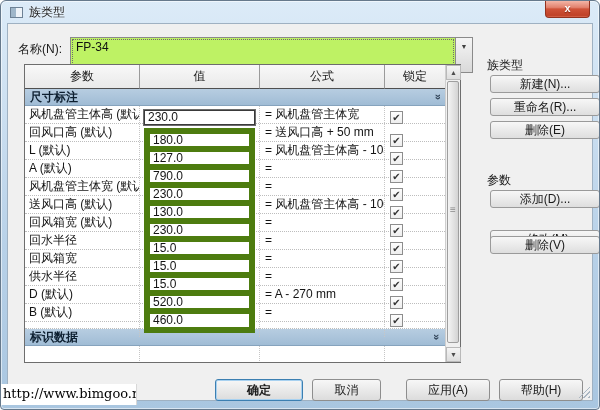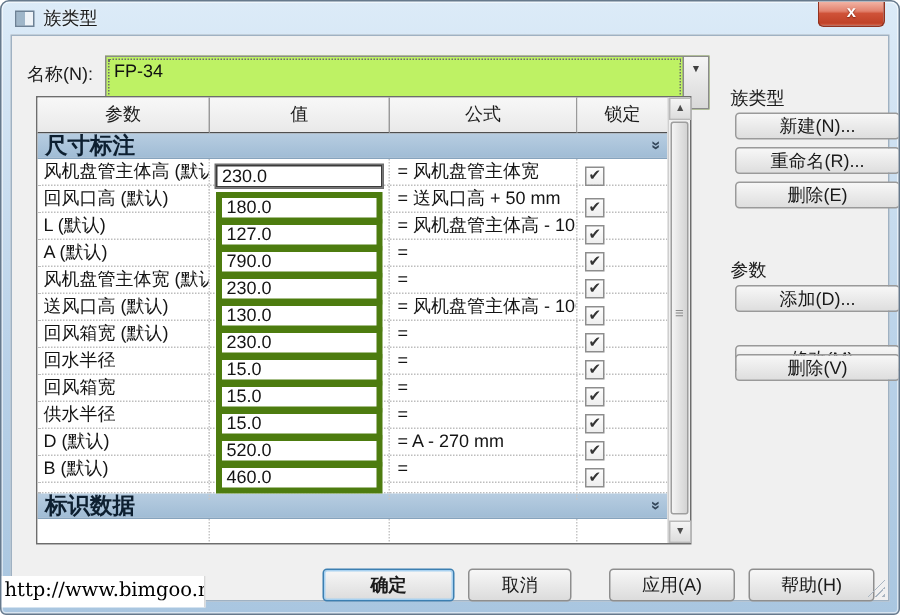--- a/index.html
+++ b/index.html
@@ -29,28 +29,28 @@
   #name-combo { position:absolute; left:62px; top:13px; width:403px; height:36px; background:#bef264; border:1px solid #8a8a8a; display:flex; }
   #name-value { flex:1; margin:1px; border:1px dotted #6d6d6d; font-size:12px; line-height:15px; padding-left:3px; color:#111; overflow:hidden; }
   #combo-arrow { width:17px; border-left:1px solid #8a8a8a; background:linear-gradient(#f5f5f5,#d9d9d9); font-size:7px; color:#404040; text-align:center; line-height:18px; cursor:pointer; }
   
   #table { position:absolute; left:16px; top:40px; width:437px; height:299px; border:1px solid #6d6d6d; background:#fff; display:flex; }
   #grid { width:420px; display:flex; flex-direction:column; overflow:hidden; }
   .hdr-row { display:grid; grid-template-columns:115px 120px 125px 60px; height:24px; flex:0 0 24px; }
   .hdr-cell { background:linear-gradient(#f8f8f8,#e9e9e9); border-right:1px solid #9a9a9a; border-bottom:1px solid #4f4f4f; font-size:12px; color:#1a1a1a; text-align:center; line-height:23px; }
   .hdr-cell:last-child { border-right:none; }
   .group-header { height:17px; flex:0 0 17px; background:linear-gradient(#b7cde1,#a0bcd5); border-bottom:1px solid #86a3bd; display:flex; align-items:center; justify-content:space-between; padding:0 5px; cursor:pointer; }
-  .group-label { font-size:15px; font-weight:bold; color:#0d1f30; }
+  .group-label { font-size:12px; font-weight:bold; color:#0d1f30; }
   .chev { font-size:11px; font-weight:bold; color:#33465a; line-height:10px; }
   .chev.up   { transform:rotate(-90deg); }
   .chev.down { transform:rotate(90deg); }
   .row { display:grid; grid-template-columns:115px 120px 125px 60px; height:18px; flex:0 0 18px; border-bottom:1px dotted #bdbdbd; background:#fff; }
   .c-param { font-size:12px; color:#141414; padding-left:4px; line-height:17px; border-right:1px dotted #c6c6c6; white-space:nowrap; overflow:hidden; }
   .c-value { border-right:1px dotted #c6c6c6; padding:4px; }
-  .valuebox { height:100%; background:#fff; border:4px solid #4d7c0f; font-size:12px; line-height:13px; padding-left:3px; color:#141414; }
+  .valuebox { height:100%; background:#fff; border:6px solid #4d7c0f; font-size:12px; line-height:13px; padding-left:3px; color:#141414; }
   .valuebox.focused { border:1px solid #3a3a3a; box-shadow:0 0 0 1px #6d6d6d; }
   .c-formula { font-size:12px; color:#141414; padding-left:5px; line-height:17px; border-right:1px dotted #c6c6c6; white-space:nowrap; overflow:hidden; }
   .c-lock { display:flex; align-items:center; padding-left:5px; }
   .checkbox { width:13px; height:13px; background:linear-gradient(#fdfdfd,#eee); border:1px solid #8d8d8d; font-size:10px; line-height:11px; text-align:center; color:#343434; cursor:pointer; }
   .spacer-row { height:7px; flex:0 0 7px; border-bottom:1px dotted #bdbdbd; background:#fff; }
   .empty-row .c-param, .empty-row .c-formula { border-right:1px dotted #c6c6c6; }
   
   #vscroll { width:15px; border-left:1px solid #cfcfcf; background:#f0f0f0; position:relative; }
   .sb-btn { position:absolute; left:0; width:15px; height:15px; background:linear-gradient(#f5f5f5,#ddd); border:1px solid #b9b9b9; font-size:7px; color:#4c4c4c; text-align:center; line-height:13px; cursor:pointer; }
   #sb-up { top:0; } #sb-down { bottom:0; }

